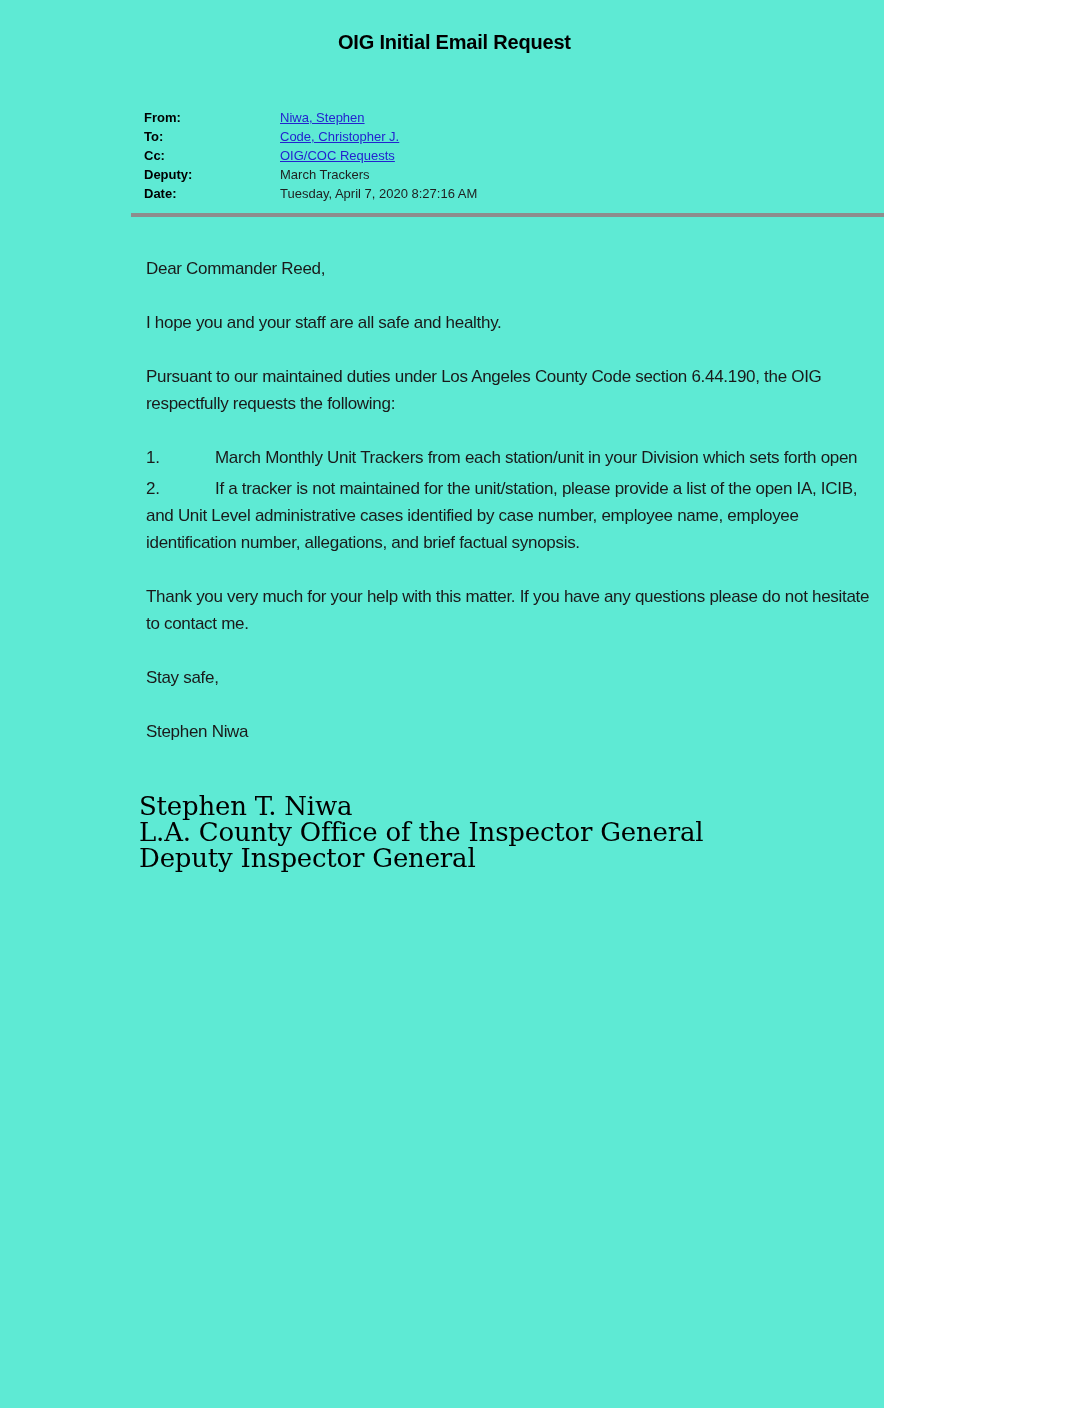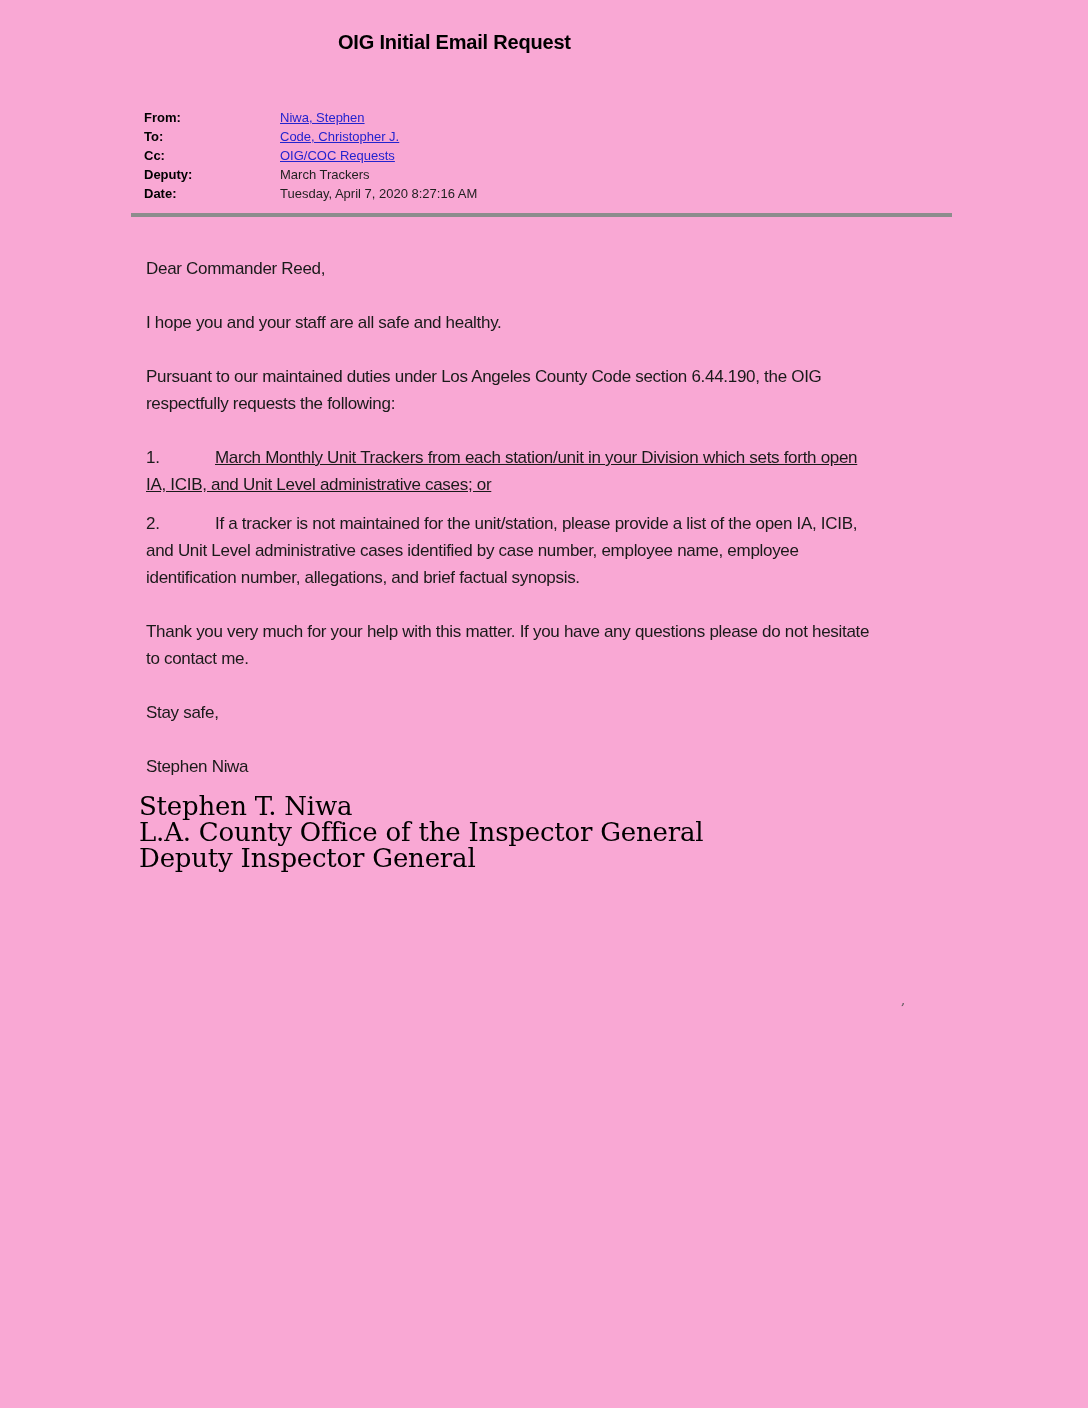--- a/index.html
+++ b/index.html
@@ -4,23 +4,23 @@
 <style>
   :root {
     --link: #2323cf;
     --divider: #8d8d8d;
     --text: #1a1a1a;
   }
   * { box-sizing: border-box; }
   html, body { margin: 0; padding: 0; background: #ffffff; }
   .page {
     position: relative;
-    width: 1088px;
+    width: 884px;
     height: 1408px;
-    background: #f9a8d4;
+    background: #5eead4;
     overflow: hidden;
     font-family: "Liberation Sans", sans-serif;
     color: var(--text);
   }
   .doc-title {
     position: absolute;
     top: 31px;
     left: 338px;
     margin: 0;
     font-size: 20px;
@@ -61,21 +61,21 @@
     position: absolute;
     top: 255px;
     left: 146px;
     width: 815px;
     font-size: 17px;
     letter-spacing: -0.3px;
     line-height: 27px;
     color: var(--text);
   }
   .para { margin: 0 0 27px 0; }
-  .para.tight { margin-bottom: 12px; text-decoration: underline; }
+  .para.tight { margin-bottom: 4px; }
   .bline { display: block; white-space: nowrap; }
   .lnum { display: inline-block; width: 69px; }
   .signature {
     position: absolute;
     top: 793px;
     left: 139px;
     font-family: "DejaVu Serif", serif;
     font-size: 26px;
     letter-spacing: -0.2px;
     line-height: 26px;
@@ -133,21 +133,20 @@
       <span class="bline">I hope you and your staff are all safe and healthy.</span>
     </p>
 
     <p class="para">
       <span class="bline">Pursuant to our maintained duties under Los Angeles County Code section 6.44.190, the OIG</span>
       <span class="bline">respectfully requests the following:</span>
     </p>
 
     <p class="para tight">
       <span class="bline"><span class="lnum">1.</span><span>March Monthly Unit Trackers from each station/unit in your Division which sets forth open</span></span>
-      <span class="bline">IA, ICIB, and Unit Level administrative cases; or</span>
     </p>
 
     <p class="para">
       <span class="bline"><span class="lnum">2.</span><span>If a tracker is not maintained for the unit/station, please provide a list of the open IA, ICIB,</span></span>
       <span class="bline">and Unit Level administrative cases identified by case number, employee name, employee</span>
       <span class="bline">identification number, allegations, and brief factual synopsis.</span>
     </p>
 
     <p class="para">
       <span class="bline">Thank you very much for your help with this matter. If you have any questions please do not hesitate</span>

